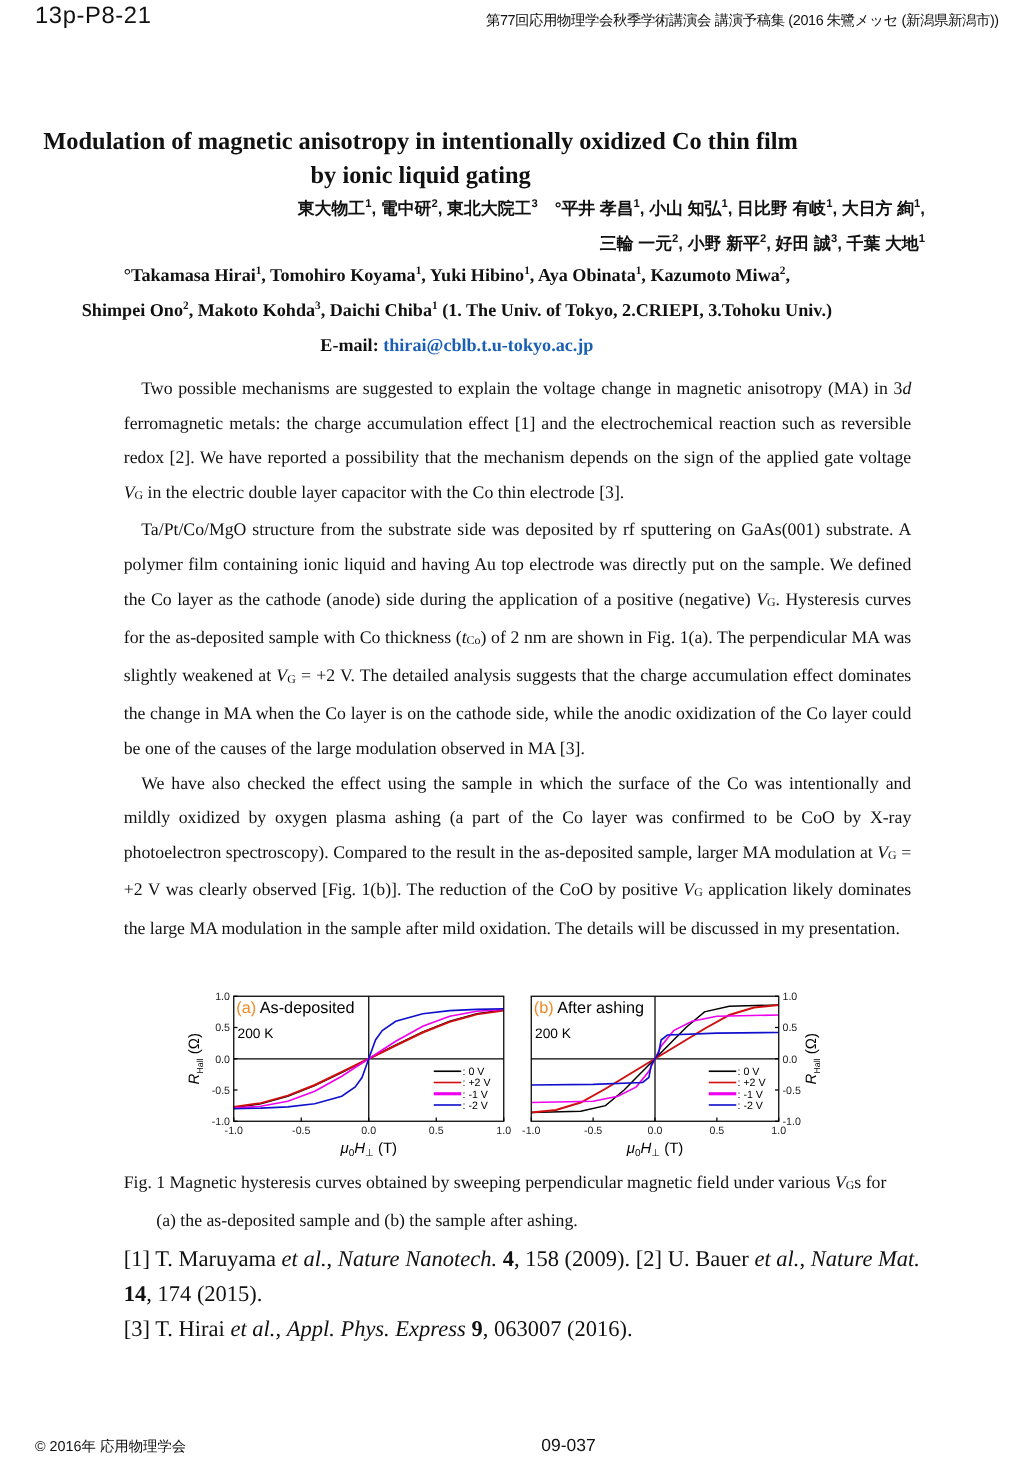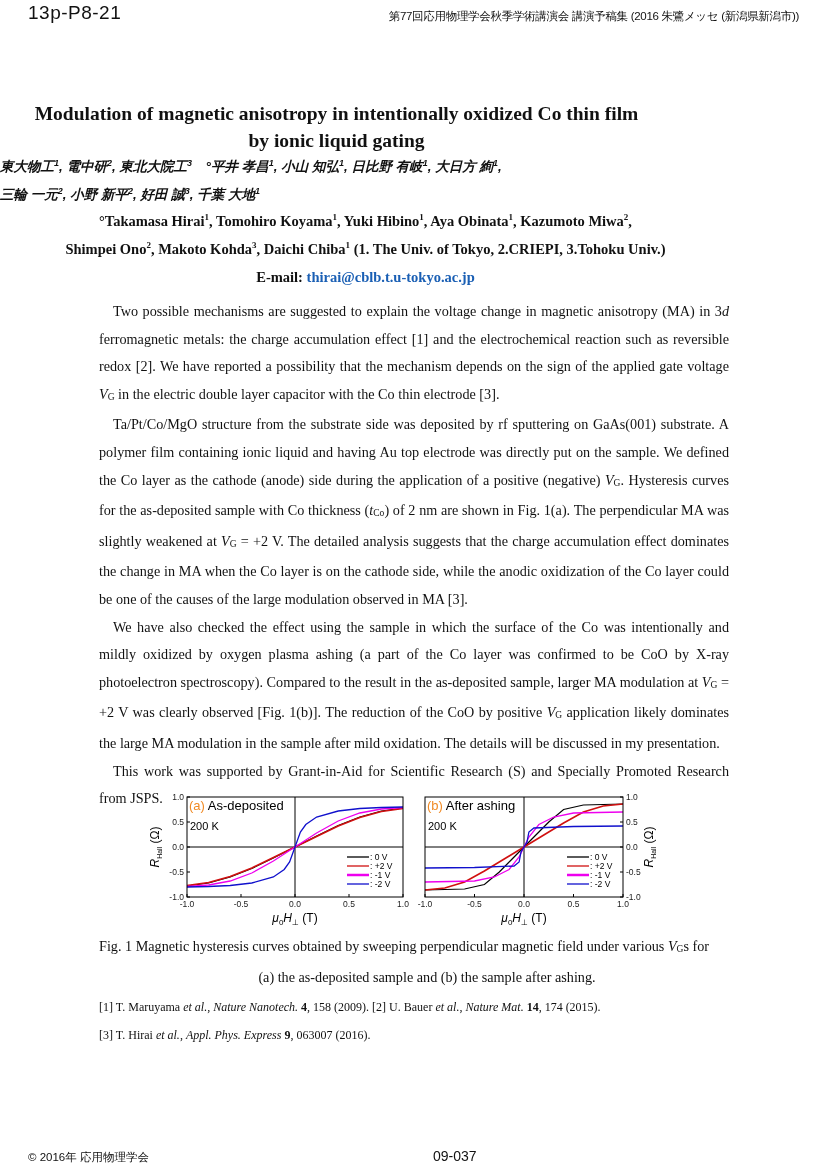--- a/index.html
+++ b/index.html
@@ -2,31 +2,31 @@
 <html><head>
 <meta charset="utf-8">
 <style>
   html, body { margin: 0; padding: 0; background: #ffffff; }
   body { width: 827px; height: 1170px; position: relative; overflow: hidden; color: #111; }
   .serif { font-family: "Liberation Serif", "DejaVu Serif", serif; }
   .sans { font-family: "Liberation Sans", "DejaVu Sans", sans-serif; }
   #session-code { position: absolute; left: 28px; top: 2px; font-size: 19px; letter-spacing: 0.5px; }
   #conf-header { position: absolute; right: 28px; top: 9px; font-size: 11.5px; letter-spacing: -0.3px; }
   #title { position: absolute; left: 0; width: 673px; top: 100px; text-align: center; font-weight: bold; font-size: 19.5px; line-height: 27px; }
-  .jp-authors { position: absolute; left: 0; width: 740px; text-align: left; font-weight: bold; font-size: 13.5px; font-style: italic; }
+  .jp-authors { position: absolute; left: 0; width: 740px; text-align: right; font-weight: bold; font-size: 13.5px; }
   .en-authors { position: absolute; left: 0; width: 731px; text-align: center; font-weight: bold; font-size: 14.5px; }
   sup { font-size: 9px; vertical-align: super; line-height: 0; }
   #email-line a { color: #1a5fb4; }
   #body-text { position: absolute; left: 99px; width: 630px; top: 298px; font-size: 14.2px; line-height: 27.6px; text-align: justify; }
   #body-text p { margin: 0; text-indent: 14px; }
   .sub { font-size: 9.5px; vertical-align: -1px; font-style: normal; }
   #figure { position: absolute; left: 140px; top: 788px; width: 560px; height: 140px; }
   #caption { position: absolute; left: 99px; width: 630px; top: 932px; font-size: 14.2px; line-height: 28px; }
-  #caption .l2 { padding-left: 26px; text-align: center; }
-  #refs { position: absolute; left: 99px; width: 640px; top: 993px; font-size: 12px; line-height: 28px; }
+  #caption .l2 { padding-left: 26px; }
+  #refs { position: absolute; left: 99px; width: 640px; top: 993px; font-size: 18px; line-height: 28px; }
   #footer-copy { position: absolute; left: 28px; top: 1150px; font-size: 11.5px; }
   #footer-page { position: absolute; left: 389px; top: 1148px; font-size: 14px; margin-left: 44px; }
   svg text { font-family: "Liberation Sans", "DejaVu Sans", sans-serif; }
 </style>
 </head>
 <body>
 
 <div id="session-code" class="sans">13p-P8-21</div>
 <div id="conf-header" class="sans">第77回応用物理学会秋季学術講演会 講演予稿集 (2016 朱鷺メッセ (新潟県新潟市))</div>
 
@@ -42,21 +42,20 @@
 <div class="en-authors serif" style="top:241px"><span>Shimpei Ono</span><sup>2</sup><span>, Makoto Kohda</span><sup>3</sup><span>, Daichi Chiba</span><sup>1</sup><span> (1. The Univ. of Tokyo, 2.CRIEPI, 3.Tohoku Univ.)</span></div>
 
 <div id="email-line" class="en-authors serif" style="top:269px">
   <span>E-mail: </span><a>thirai@cblb.t.u-tokyo.ac.jp</a>
 </div>
 
 <div id="body-text" class="serif">
   <p><span>Two possible mechanisms are suggested to explain the voltage change in magnetic anisotropy (MA) in 3</span><i>d</i><span> ferromagnetic metals: the charge accumulation effect [1] and the electrochemical reaction such as reversible redox [2]. We have reported a possibility that the mechanism depends on the sign of the applied gate voltage </span><i>V</i><span class="sub">G</span><span> in the electric double layer capacitor with the Co thin electrode [3].</span></p>
   <p><span>Ta/Pt/Co/MgO structure from the substrate side was deposited by rf sputtering on GaAs(001) substrate. A polymer film containing ionic liquid and having Au top electrode was directly put on the sample. We defined the Co layer as the cathode (anode) side during the application of a positive (negative) </span><i>V</i><span class="sub">G</span><span>. Hysteresis curves for the as-deposited sample with Co thickness (</span><i>t</i><span class="sub">Co</span><span>) of 2 nm are shown in Fig. 1(a). The perpendicular MA was slightly weakened at </span><i>V</i><span class="sub">G</span><span> = +2 V. The detailed analysis suggests that the charge accumulation effect dominates the change in MA when the Co layer is on the cathode side, while the anodic oxidization of the Co layer could be one of the causes of the large modulation observed in MA [3].</span></p>
   <p><span>We have also checked the effect using the sample in which the surface of the Co was intentionally and mildly oxidized by oxygen plasma ashing (a part of the Co layer was confirmed to be CoO by X-ray photoelectron spectroscopy). Compared to the result in the as-deposited sample, larger MA modulation at </span><i>V</i><span class="sub">G</span><span> = +2 V was clearly observed [Fig. 1(b)]. The reduction of the CoO by positive </span><i>V</i><span class="sub">G</span><span> application likely dominates the large MA modulation in the sample after mild oxidation. The details will be discussed in my presentation.</span></p>
-  <p><span>This work was supported by Grant-in-Aid for Scientific Research (S) and Specially Promoted Research from JSPS.</span></p>
 </div>
 
 <svg id="figure" width="560" height="140" viewBox="0 0 560 140">
     <g>
       <line x1="47" x2="263" y1="59" y2="59" stroke="#000" stroke-width="1"></line>
       <line x1="155" x2="155" y1="9" y2="109" stroke="#000" stroke-width="1"></line>
       <polyline points="47.0,98.0 68.6,95.0 90.2,89.0 111.8,80.5 133.4,70.0 155.0,59.0 176.6,48.0 198.2,37.5 219.8,29.0 241.4,23.0 263.0,20.0" fill="none" stroke="#000000" stroke-width="1.2"></polyline>
       <polyline points="47.0,97.5 68.6,94.5 90.2,88.5 111.8,80.0 133.4,69.5 155.0,59.0 176.6,48.5 198.2,38.0 219.8,29.5 241.4,23.5 263.0,20.5" fill="none" stroke="#d01010" stroke-width="1.6"></polyline>
       <polyline points="47.0,98.5 68.6,97.0 90.2,93.0 111.8,85.0 133.4,73.0 155.0,59.0 176.6,45.0 198.2,33.0 219.8,25.0 241.4,21.0 263.0,19.5" fill="none" stroke="#ee00ee" stroke-width="1.3"></polyline>
       <polyline points="47.0,99.0 68.6,98.5 90.2,97.5 111.8,95.0 133.4,89.0 144.2,81.5 149.6,74.0 155.0,59.0 160.4,44.0 165.8,36.5 176.6,29.0 198.2,23.0 219.8,20.5 241.4,19.5 263.0,19.0" fill="none" stroke="#1010cc" stroke-width="1.3"></polyline>

